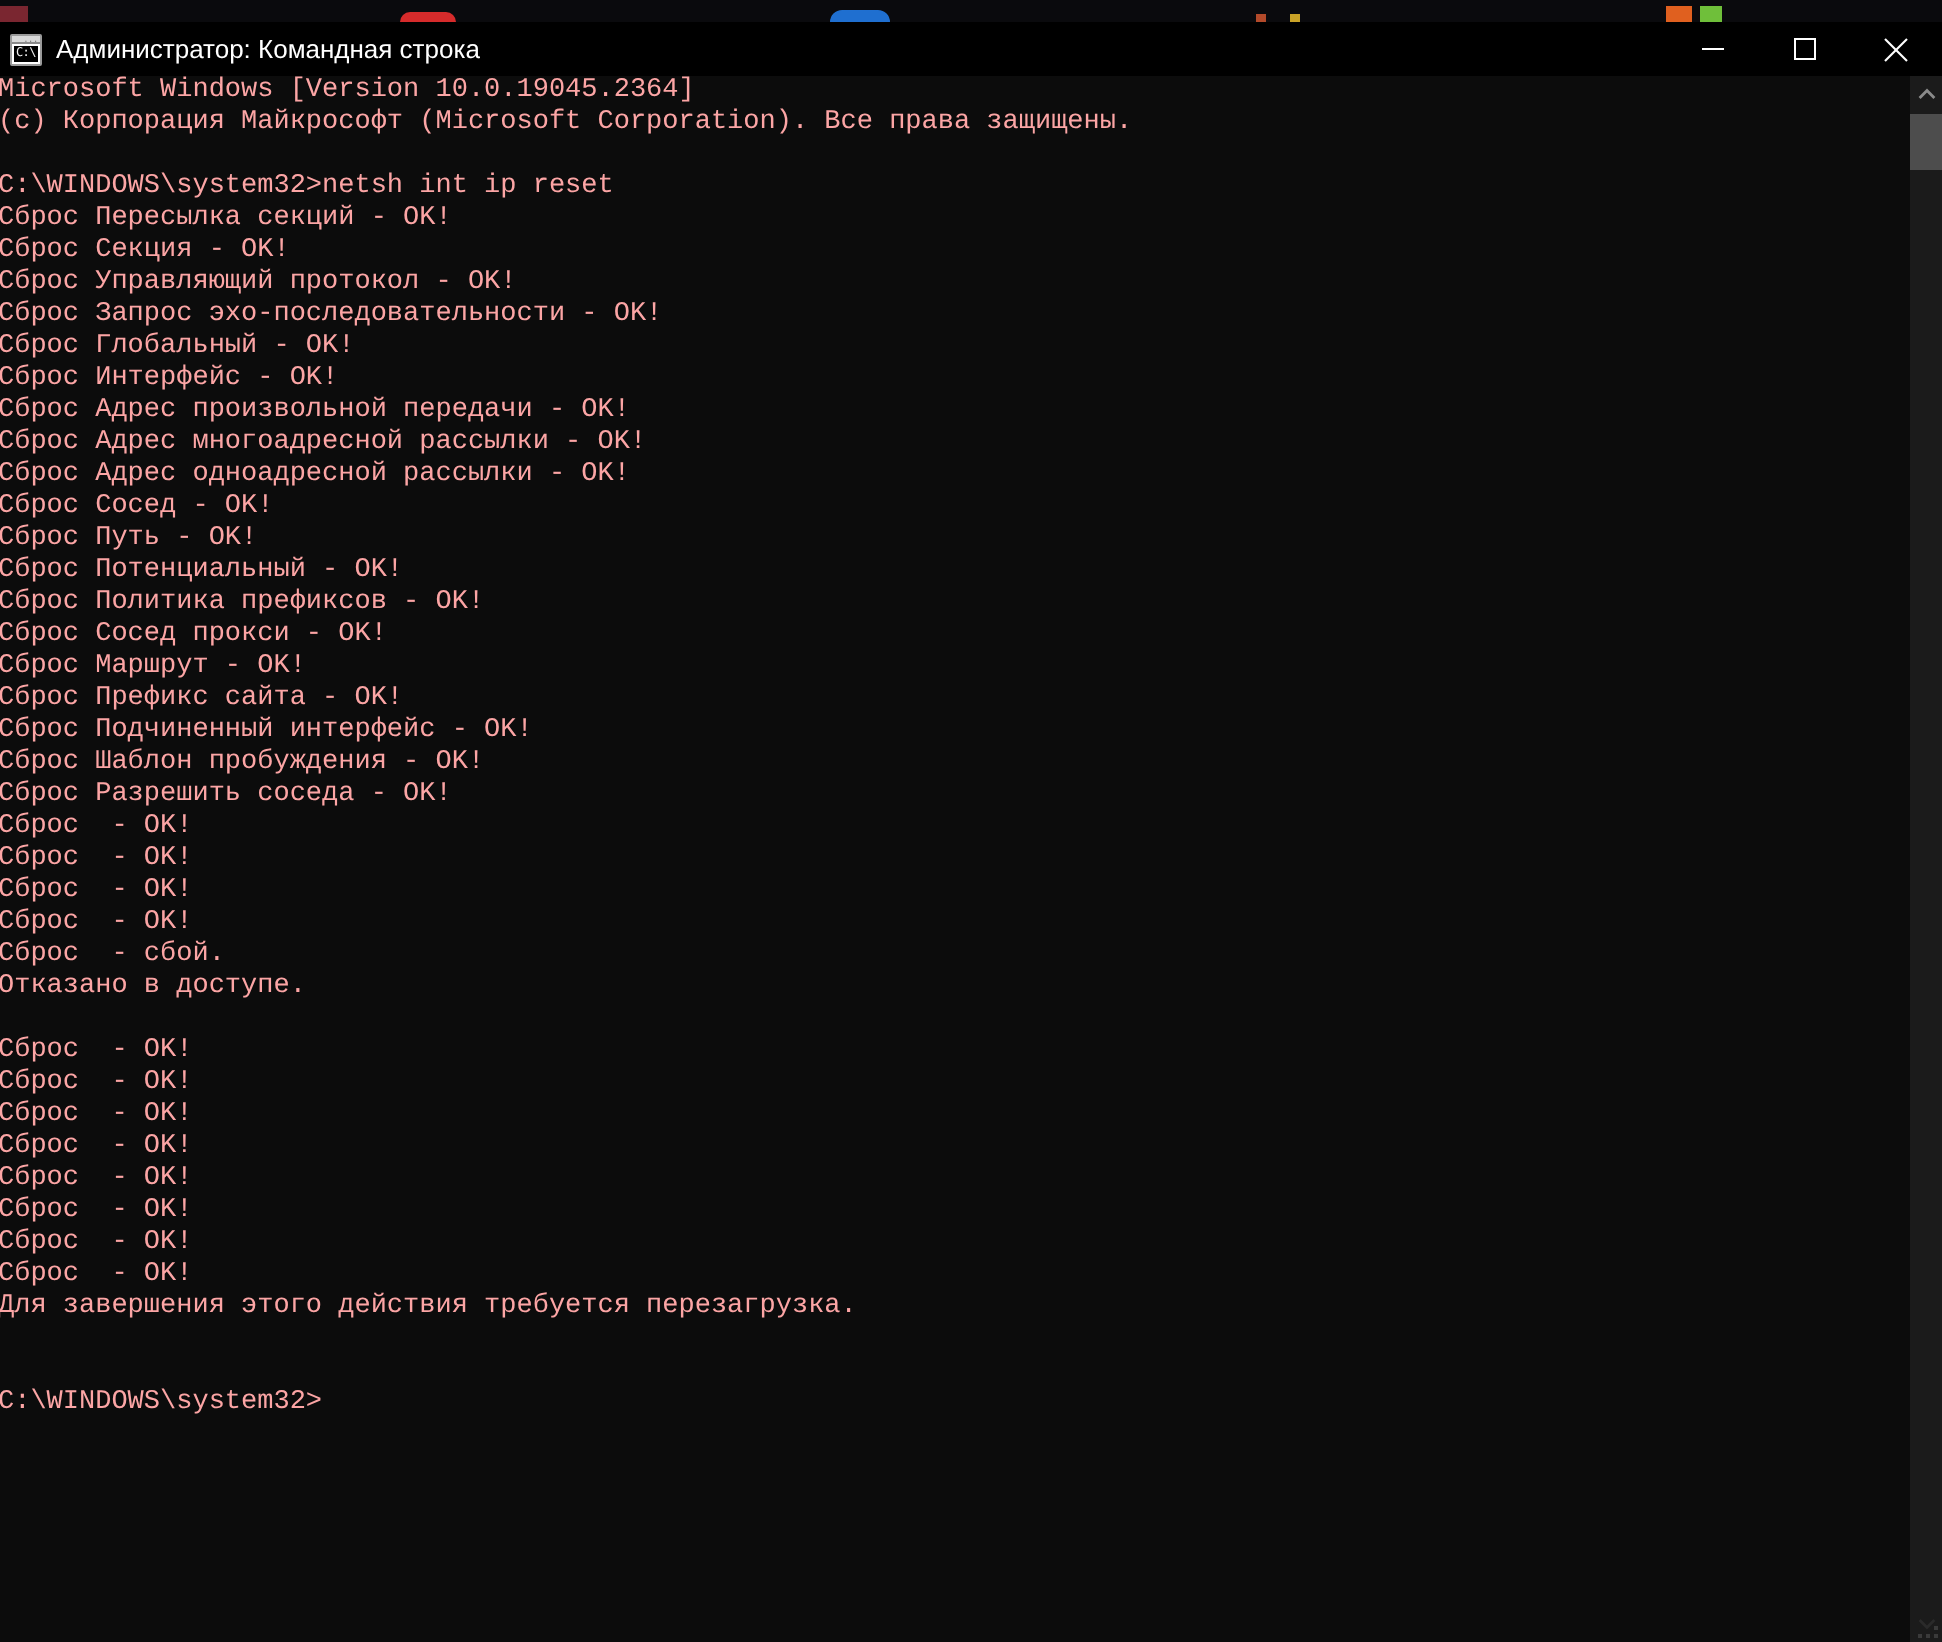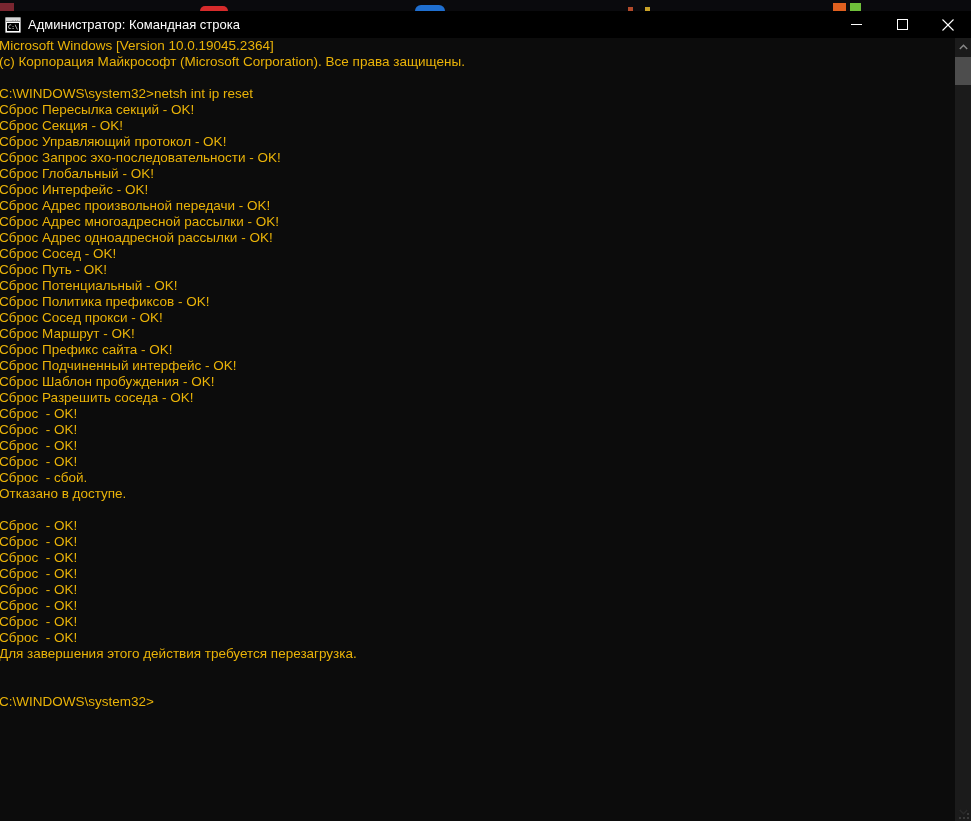--- a/index.html
+++ b/index.html
@@ -121,22 +121,22 @@
     width: 955px;
     height: 783px;
     background: #0c0c0c;
     overflow: hidden;
   }
   .console-text {
     position: absolute;
     left: -1px;
     top: 0px;
     margin: 0;
-    color: #eab308;
-    font-family: Liberation Sans, sans-serif;
+    color: #fca5a5;
+    font-family: Liberation Mono, monospace;
     font-size: 13.5px;
     line-height: 16px;
     white-space: pre;
     letter-spacing: 0px;
   }
 
   
   .scrollbar {
     position: absolute;
     right: 0;

